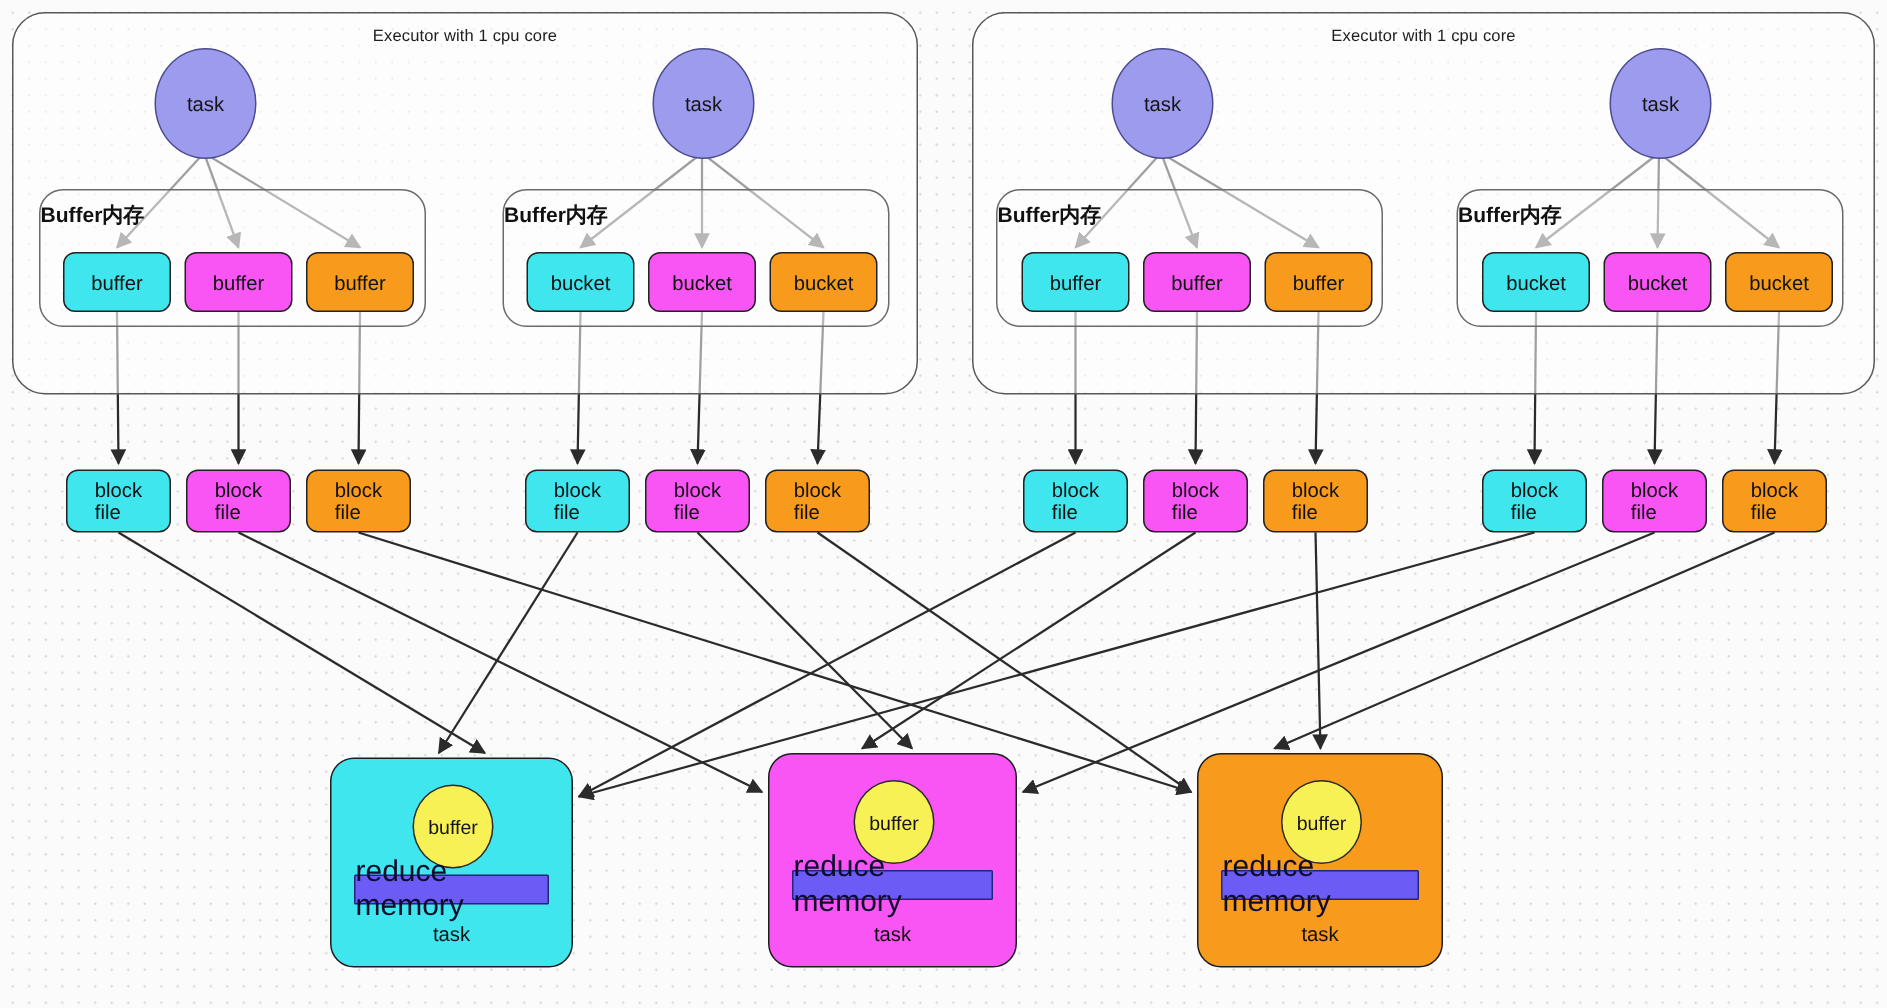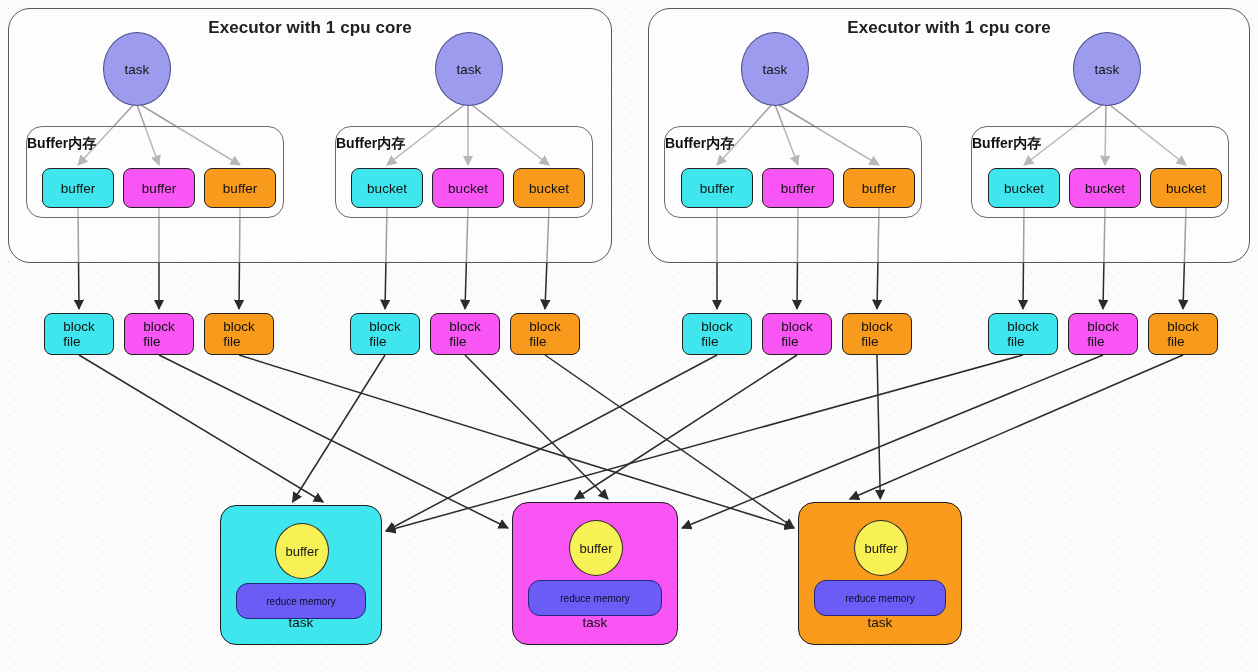--- a/index.html
+++ b/index.html
@@ -40,24 +40,23 @@
     border: 1.4px solid #585858;
     border-radius: 22px;
     background: rgba(255,255,255,0.55);
     display: block;
   }
   .executor-label {
     position: absolute;
     top: 9px;
     width: 100%;
     text-align: center;
-    font-size: 17px;
+    font-size: 11px;
     color: #202020;
     letter-spacing: 0.1px;
-    font-weight: bold;
   }
   
   .bufmem {
     position: absolute;
     box-sizing: border-box;
     border: 1.2px solid #6b6b6b;
     border-radius: 16px;
     background: rgba(255,255,255,0.25);
   }
   .bufmem-label {
@@ -116,28 +115,28 @@
     border: 1.4px solid #2a2a2a;
     display: flex;
     align-items: center;
     justify-content: center;
     font-size: 13px;
     color: #141414;
   }
   .reduce-mem {
     position: absolute;
     box-sizing: border-box;
-    height: 36px;
+    height: 20px;
     background: #6a5cf5;
     border: 1.6px solid #24247a;
-    border-radius: 12px;
-    display: flex;
-    align-items: center;
-    justify-content: center;
-    font-size: 10px;
+    border-radius: 1px;
+    display: flex;
+    align-items: center;
+    justify-content: center;
+    font-size: 20px;
     color: #0d0d2c;
   }
   .reduce-label {
     position: absolute;
     width: 100%;
     text-align: center;
     font-size: 13.5px;
     color: #111;
   }
   .watermark {

